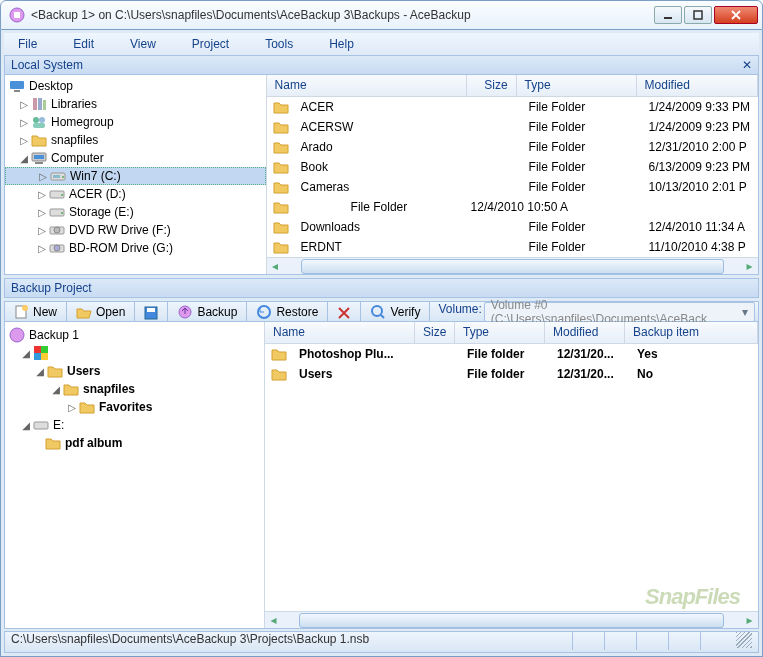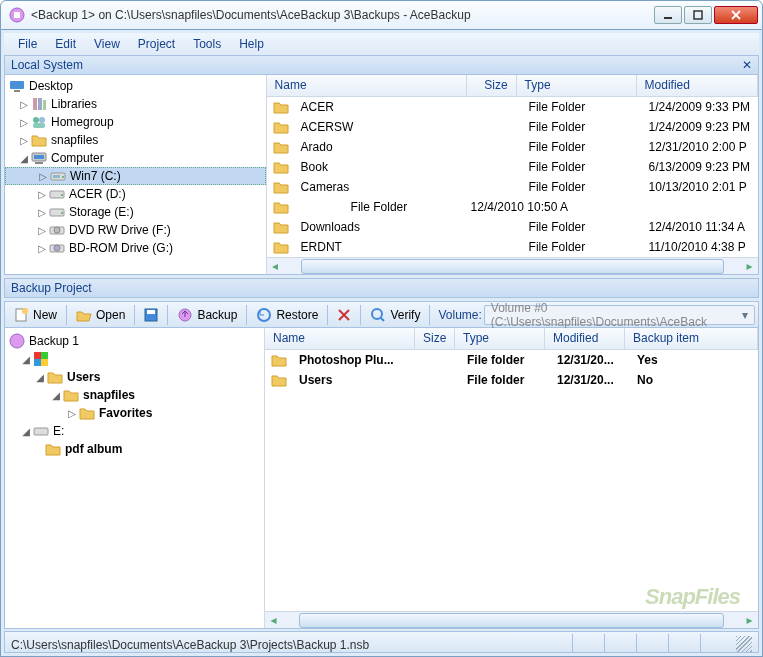--- a/index.html
+++ b/index.html
@@ -10,21 +10,21 @@
 .titlebar .app-icon { width: 16px; height: 16px; margin-right: 6px; }
 .titlebar .title-text { flex: 1; color: #333; }
 .titlebar .win-btns { display: flex; gap: 2px; }
 .titlebar .win-btn { width: 28px; height: 18px; border: 1px solid #8aa; border-radius: 2px; display: flex; align-items: center; justify-content: center; background: linear-gradient(#f5f9fc,#d8e6f2); cursor: pointer; }
 .titlebar .win-btn.close { background: linear-gradient(#f08a73,#d43f1f); border-color: #a02; width: 44px; color: #fff; font-weight: bold; }
 
 
 .chrome { border: 1px solid #7a9fc4; border-top: none; height: 627px; background: #dfeaf7; display: flex; flex-direction: column; padding: 3px; }
 
 
-.menu { height: 22px; display: flex; align-items: center; gap: 2px; padding: 0 6px; background: linear-gradient(#eef5fd,#dfeaf7); }
+.menu { height: 22px; display: flex; align-items: center; gap: 20px; padding: 0 6px; background: linear-gradient(#eef5fd,#dfeaf7); }
 .menu .menu-item { padding: 2px 8px; color: #15428b; cursor: pointer; border-radius: 2px; }
 
 
 .panel-header { height: 20px; background: linear-gradient(#dce9f8,#c7dbf2); border: 1px solid #a7c2e3; display: flex; align-items: center; padding: 0 6px; color: #15428b; font-size: 12px; }
 .panel-header .x { margin-left: auto; cursor: pointer; color: #15428b; font-size: 12px; }
 
 
 .top-panel { display: flex; height: 200px; background: #fff; border: 1px solid #a7c2e3; border-top: none; }
 .tree { width: 273px; overflow: auto; border-right: 1px solid #cfd8e5; padding: 2px 0; }
 .tree-row { display: flex; align-items: center; height: 18px; padding-left: 4px; cursor: pointer; white-space: nowrap; }
@@ -37,36 +37,36 @@
 .filelist-header .col { padding: 3px 8px; border-right: 1px solid #cfd8e5; color: #15428b; }
 .filelist-body { flex: 1; overflow: auto; }
 .file-row { display: flex; height: 20px; align-items: center; padding-left: 6px; }
 .file-row .icon { width: 16px; height: 16px; margin-right: 4px; }
 .file-row .cell { padding: 0 8px; white-space: nowrap; overflow: hidden; }
 .scrollbar-strip { height: 17px; background: #eaf1fa; border-top: 1px solid #cfd8e5; display: flex; align-items: center; }
 .scrollbar-strip .thumb { height: 15px; background: linear-gradient(#f2f7fd,#cddff2); border: 1px solid #9cbde0; border-radius: 3px; margin: 0 17px; }
 .scrollbar-strip .arrow { width: 17px; height: 17px; display: flex; align-items: center; justify-content: center; color: #5a7; }
 
 
-.toolbar { height: 27px; background: linear-gradient(#eef5fd,#d8e6f4); border: 1px solid #a7c2e3; display: flex; align-items: center; padding: 0 3px; margin-top: 3px; gap: 2px; }
+.toolbar { height: 21px; background: linear-gradient(#eef5fd,#d8e6f4); border: 1px solid #a7c2e3; display: flex; align-items: flex-start; padding: 0 3px; margin-top: 3px; gap: 2px; }
 .toolbar .tbtn { display: flex; align-items: center; padding: 2px 5px; gap: 4px; cursor: pointer; border-radius: 2px; }
 .toolbar .sep { width: 1px; height: 20px; background: #a7c2e3; margin: 0 2px; }
 .toolbar .iconbtn { width: 24px; height: 22px; display: flex; align-items: center; justify-content: center; cursor: pointer; }
 .toolbar .vol-label { color: #15428b; margin-left: 4px; }
 .toolbar .vol-combo { flex: 1; height: 20px; background: #eef3fa; border: 1px solid #a7c2e3; border-radius: 2px; color: #888; padding: 0 18px 0 6px; display: flex; align-items: center; position: relative; }
 .toolbar .vol-combo .dd { position: absolute; right: 2px; top: 1px; width: 14px; height: 16px; display: flex; align-items: center; justify-content: center; color: #678; }
 
 
 .bottom-panel { display: flex; flex: 1; background: #fff; border: 1px solid #a7c2e3; border-top: none; }
 .btree { width: 260px; border-right: 1px solid #cfd8e5; padding: 4px 0; overflow: auto; }
 .bfiles { flex: 1; display: flex; flex-direction: column; position: relative; }
 .watermark { position: absolute; right: 18px; bottom: 18px; color: #b7cc9a; font-size: 22px; font-weight: bold; font-style: italic; opacity: 0.7; letter-spacing: -1px; }
 
 
-.statusbar { height: 22px; background: linear-gradient(#eef5fd,#d8e6f4); border: 1px solid #a7c2e3; display: flex; align-items: flex-end; padding: 0 6px; margin-top: 2px; color: #333; }
+.statusbar { height: 22px; background: linear-gradient(#eef5fd,#d8e6f4); border: 1px solid #a7c2e3; display: flex; align-items: flex-start; padding: 0 6px; margin-top: 2px; color: #333; }
 .statusbar .cells { margin-left: auto; display: flex; }
 .statusbar .cell { width: 32px; height: 18px; border-left: 1px solid #a7c2e3; }
 .statusbar .grip { width: 16px; height: 16px; margin-left: 4px; background: repeating-linear-gradient(135deg,#9ab,#9ab 1px,transparent 1px,transparent 3px); }
 
 
 svg { display: block; }
 </style>
 </head>
 <body>
 

